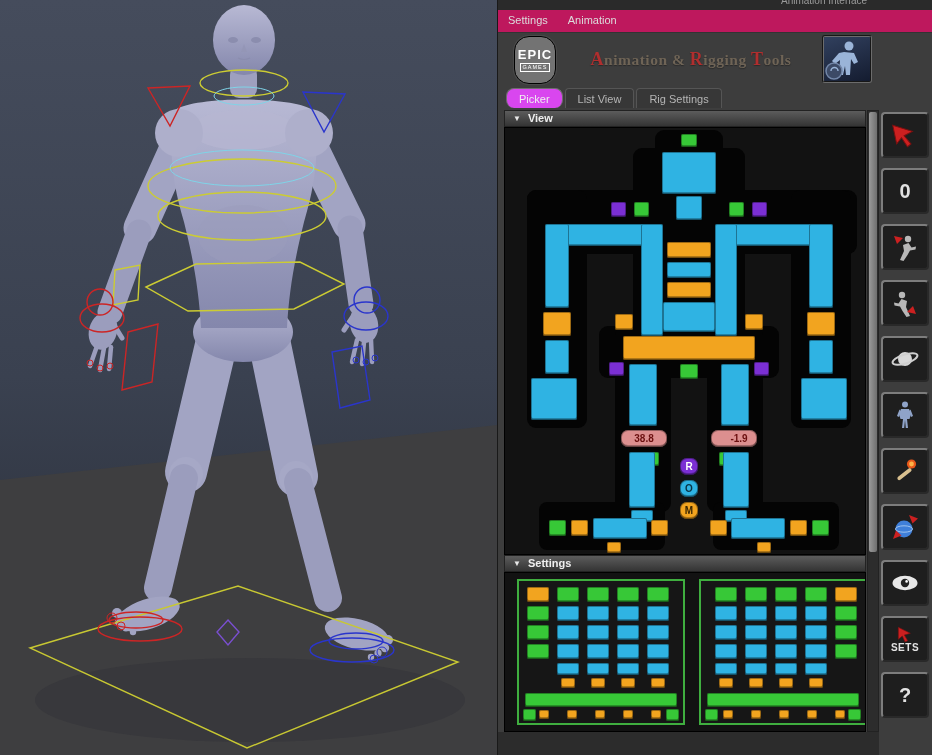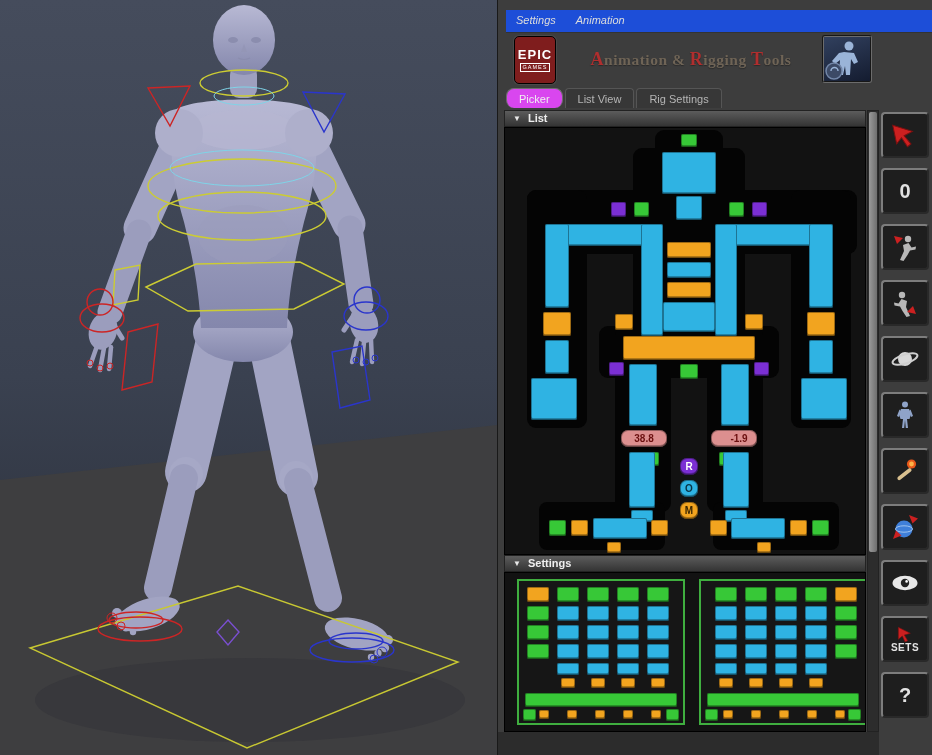--- a/index.html
+++ b/index.html
@@ -12,26 +12,26 @@
 
   
   #viewport{position:absolute;left:0;top:0;width:497px;height:755px;background:#30343f;}
   #viewport svg{display:block;}
 
   
   #panel{position:absolute;left:497px;top:0;width:435px;height:755px;background:#3d3d3d;border-left:1px solid #191919;box-sizing:border-box;}
   #top-strip{position:absolute;left:0;right:0;top:0;height:10px;background:#2a2a2a;overflow:hidden;}
   #window-title{position:absolute;left:283px;top:-5px;font-size:10px;color:#9a9a9a;white-space:nowrap;}
 
-  #menubar{position:absolute;left:8px;right:0;top:10px;height:22px;background:#1d4ed8;border-bottom:1px solid #333;font-style:italic;}
+  #menubar{position:absolute;left:0;right:0;top:10px;height:22px;background:#be185d;border-bottom:1px solid #333;}
   .menu-item{display:inline-block;padding:4px 10px;font-size:11px;color:#dcdcdc;cursor:default;}
 
   #header{position:absolute;left:0;top:33px;width:380px;height:56px;}
-  #epic-logo{position:absolute;left:16px;top:3px;width:40px;height:46px;background:#7f1d1d;border:1px solid #000;
-    border-radius:5px;display:flex;flex-direction:column;align-items:center;justify-content:center;box-shadow:0 0 0 1px #4a4a4a;}
+  #epic-logo{position:absolute;left:16px;top:3px;width:40px;height:46px;background:#737373;border:1px solid #000;
+    border-radius:15px;display:flex;flex-direction:column;align-items:center;justify-content:center;box-shadow:0 0 0 1px #4a4a4a;}
   #epic-logo .l1{color:#fff;font-weight:bold;font-size:13px;letter-spacing:1px;line-height:13px;}
   #epic-logo .l2{color:#fff;font-size:5.5px;letter-spacing:1px;border:1px solid #fff;padding:0 2px;margin-top:2px;line-height:7px;}
   #art-title{position:absolute;left:64px;top:16px;width:258px;text-align:center;white-space:pre;
     font-family:"Liberation Serif",serif;font-weight:bold;font-size:15.5px;color:#6f6456;letter-spacing:.5px;text-shadow:0 1px 1px #2a2a2a;}
   #art-title .accent{color:#b02e2e;font-size:18px;}
   #header-thumb{position:absolute;left:324px;top:2px;width:50px;height:48px;background:linear-gradient(160deg,#31405e,#141c30);
     border:2px groove #6c6c6c;border-radius:3px;box-sizing:border-box;overflow:hidden;}
   #header-thumb svg{display:block;}
 
   #tabs{position:absolute;left:8px;top:88px;height:22px;}
@@ -171,20 +171,23 @@
           <circle cx="121" cy="626" r="4" stroke="#cc2525" stroke-width="1"></circle>
         <ellipse cx="352" cy="650" rx="42" ry="12" stroke="#2a35cc"></ellipse>
         <ellipse cx="356" cy="641" rx="27" ry="8" stroke="#2a35cc"></ellipse>
         <circle cx="382" cy="652" r="5" stroke="#2a35cc" stroke-width="1"></circle>
           <circle cx="374" cy="659" r="4" stroke="#2a35cc" stroke-width="1"></circle>
       </g>
     </svg>
   </div>
 
   <div id="panel">
+    <div id="top-strip">
+      <span id="window-title">Animation Interface</span>
+    </div>
 
     <div id="menubar"><div class="menu-item">Settings</div><div class="menu-item">Animation</div></div>
 
     <div id="header">
       <div id="epic-logo">
         <span class="l1">EPIC</span>
         <span class="l2">GAMES</span>
       </div>
       <div id="art-title"><span class="accent">A</span><span>nimation </span><span>&amp; </span><span class="accent">R</span><span>igging </span><span class="accent">T</span><span>ools</span></div>
       <div id="header-thumb">
@@ -194,21 +197,21 @@
           <circle cx="10" cy="34" r="8" fill="#3c4a66" stroke="#7286a8" stroke-width="1.5"></circle>
           <path d="M7 34 a3.5 3.5 0 0 1 7 0" fill="none" stroke="#9ab4d8" stroke-width="1.4"></path>
         </svg>
       </div>
     </div>
 
     <div id="tabs"><div class="tab active">Picker</div><div class="tab">List View</div><div class="tab">Rig Settings</div></div>
 
     <div id="content">
       <div class="section-header">
-        <span class="tri">▼</span><span>List</span>
+        <span class="tri">▼</span><span>View</span>
       </div>
       <div id="body-area">
         <div id="body-canvas" style="position:absolute;inset:0;">
             <div class="blk" style="left: 150px; top: 2px; width: 68px; height: 34px; background: rgb(4, 4, 4); border-radius: 9px;"></div>
             <div class="blk" style="left: 128px; top: 20px; width: 112px; height: 218px; background: rgb(4, 4, 4); border-radius: 9px;"></div>
             <div class="blk" style="left: 22px; top: 62px; width: 330px; height: 64px; background: rgb(4, 4, 4); border-radius: 9px;"></div>
             <div class="blk" style="left: 22px; top: 62px; width: 60px; height: 238px; background: rgb(4, 4, 4); border-radius: 9px;"></div>
             <div class="blk" style="left: 286px; top: 62px; width: 60px; height: 238px; background: rgb(4, 4, 4); border-radius: 9px;"></div>
             <div class="blk" style="left: 94px; top: 198px; width: 180px; height: 52px; background: rgb(4, 4, 4); border-radius: 9px;"></div>
             <div class="blk" style="left: 110px; top: 198px; width: 56px; height: 186px; background: rgb(4, 4, 4); border-radius: 9px;"></div>

